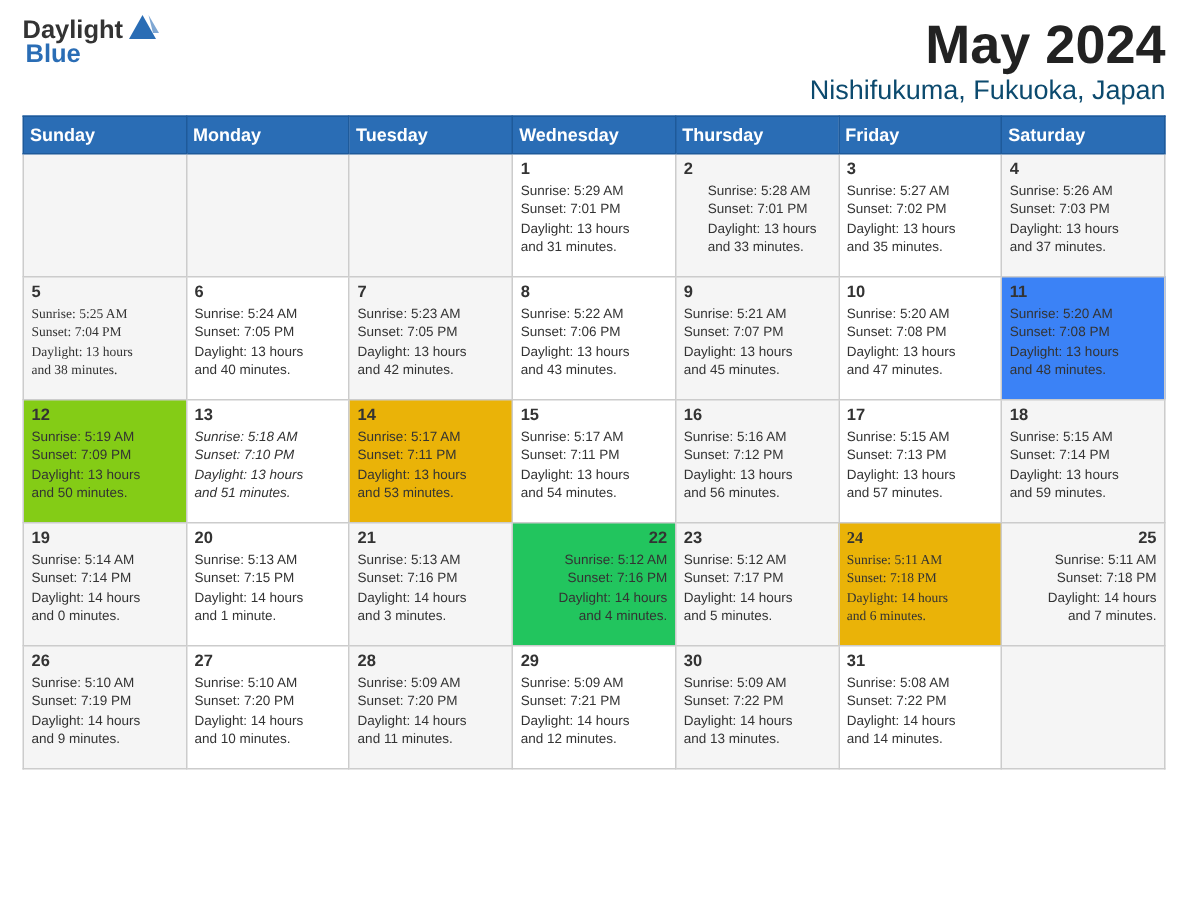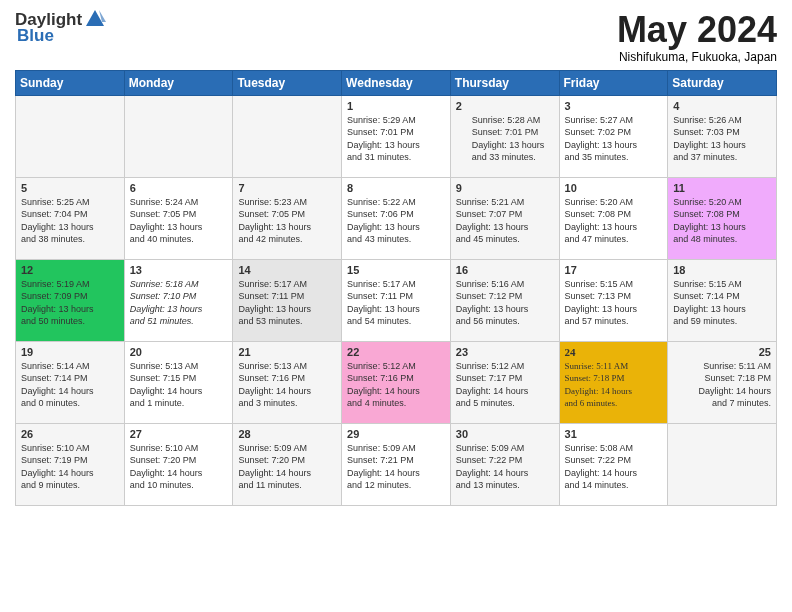--- a/index.html
+++ b/index.html
@@ -28,22 +28,22 @@
       text-align: right;
       margin-left: 19px;
     }
     .month-title {
       font-size: 36px;
       font-weight: bold;
       color: #222;
       line-height: 1.1;
     }
     .location-subtitle {
-      font-size: 12px;
-      color: #000000;
+      font-size: 18px;
+      color: #0c4a6e;
     }
     .calendar-table {
       width: 100%;
       border-collapse: collapse;
       table-layout: fixed;
     }
     .calendar-table th {
       background-color: #2a6db5;
       color: #fff;
       font-size: 12px;
@@ -147,21 +147,21 @@
             <span class="day-num">4</span>
             <div class="cell-text" style="white-space: pre-line;">Sunrise: 5:26 AM
 Sunset: 7:03 PM
 Daylight: 13 hours
 and 37 minutes.</div>
           </td>
         </tr>
         <tr>
           <td style="background: rgb(245, 245, 245);">
             <span class="day-num">5</span>
-            <div class="cell-text" style="white-space: pre-line;">Sunrise: 5:25 AM
+            <div class="cell-text" style="white-space: pre-line; font-family: Liberation Serif, serif;">Sunrise: 5:25 AM
 Sunset: 7:04 PM
 Daylight: 13 hours
 and 38 minutes.</div>
           </td>
           <td style="background: rgb(255, 255, 255);">
             <span class="day-num">6</span>
             <div class="cell-text" style="white-space: pre-line;">Sunrise: 5:24 AM
 Sunset: 7:05 PM
 Daylight: 13 hours
 and 40 minutes.</div>
@@ -187,44 +187,44 @@
 Daylight: 13 hours
 and 45 minutes.</div>
           </td>
           <td style="background: rgb(255, 255, 255);">
             <span class="day-num">10</span>
             <div class="cell-text" style="white-space: pre-line;">Sunrise: 5:20 AM
 Sunset: 7:08 PM
 Daylight: 13 hours
 and 47 minutes.</div>
           </td>
-          <td style="background: #f0abfc;">
+          <td style="background: #3b82f6;">
             <span class="day-num">11</span>
             <div class="cell-text" style="white-space: pre-line;">Sunrise: 5:20 AM
 Sunset: 7:08 PM
 Daylight: 13 hours
 and 48 minutes.</div>
           </td>
         </tr>
         <tr>
-          <td style="background: #22c55e;">
+          <td style="background: #84cc16;">
             <span class="day-num">12</span>
             <div class="cell-text" style="white-space: pre-line;">Sunrise: 5:19 AM
 Sunset: 7:09 PM
 Daylight: 13 hours
 and 50 minutes.</div>
           </td>
           <td style="background: rgb(255, 255, 255);">
             <span class="day-num">13</span>
             <div class="cell-text" style="white-space: pre-line; font-style: italic;">Sunrise: 5:18 AM
 Sunset: 7:10 PM
 Daylight: 13 hours
 and 51 minutes.</div>
           </td>
-          <td style="background: #e5e5e5;">
+          <td style="background: #eab308;">
             <span class="day-num">14</span>
             <div class="cell-text" style="white-space: pre-line;">Sunrise: 5:17 AM
 Sunset: 7:11 PM
 Daylight: 13 hours
 and 53 minutes.</div>
           </td>
           <td style="background: rgb(255, 255, 255);">
             <span class="day-num">15</span>
             <div class="cell-text" style="white-space: pre-line;">Sunrise: 5:17 AM
 Sunset: 7:11 PM
@@ -268,21 +268,21 @@
 Daylight: 14 hours
 and 1 minute.</div>
           </td>
           <td style="background: rgb(245, 245, 245);">
             <span class="day-num">21</span>
             <div class="cell-text" style="white-space: pre-line;">Sunrise: 5:13 AM
 Sunset: 7:16 PM
 Daylight: 14 hours
 and 3 minutes.</div>
           </td>
-          <td style="background: #f9a8d4;">
+          <td style="background: #22c55e; text-align: right;">
             <span class="day-num">22</span>
             <div class="cell-text" style="white-space: pre-line;">Sunrise: 5:12 AM
 Sunset: 7:16 PM
 Daylight: 14 hours
 and 4 minutes.</div>
           </td>
           <td style="background: rgb(245, 245, 245);">
             <span class="day-num">23</span>
             <div class="cell-text" style="white-space: pre-line;">Sunrise: 5:12 AM
 Sunset: 7:17 PM

